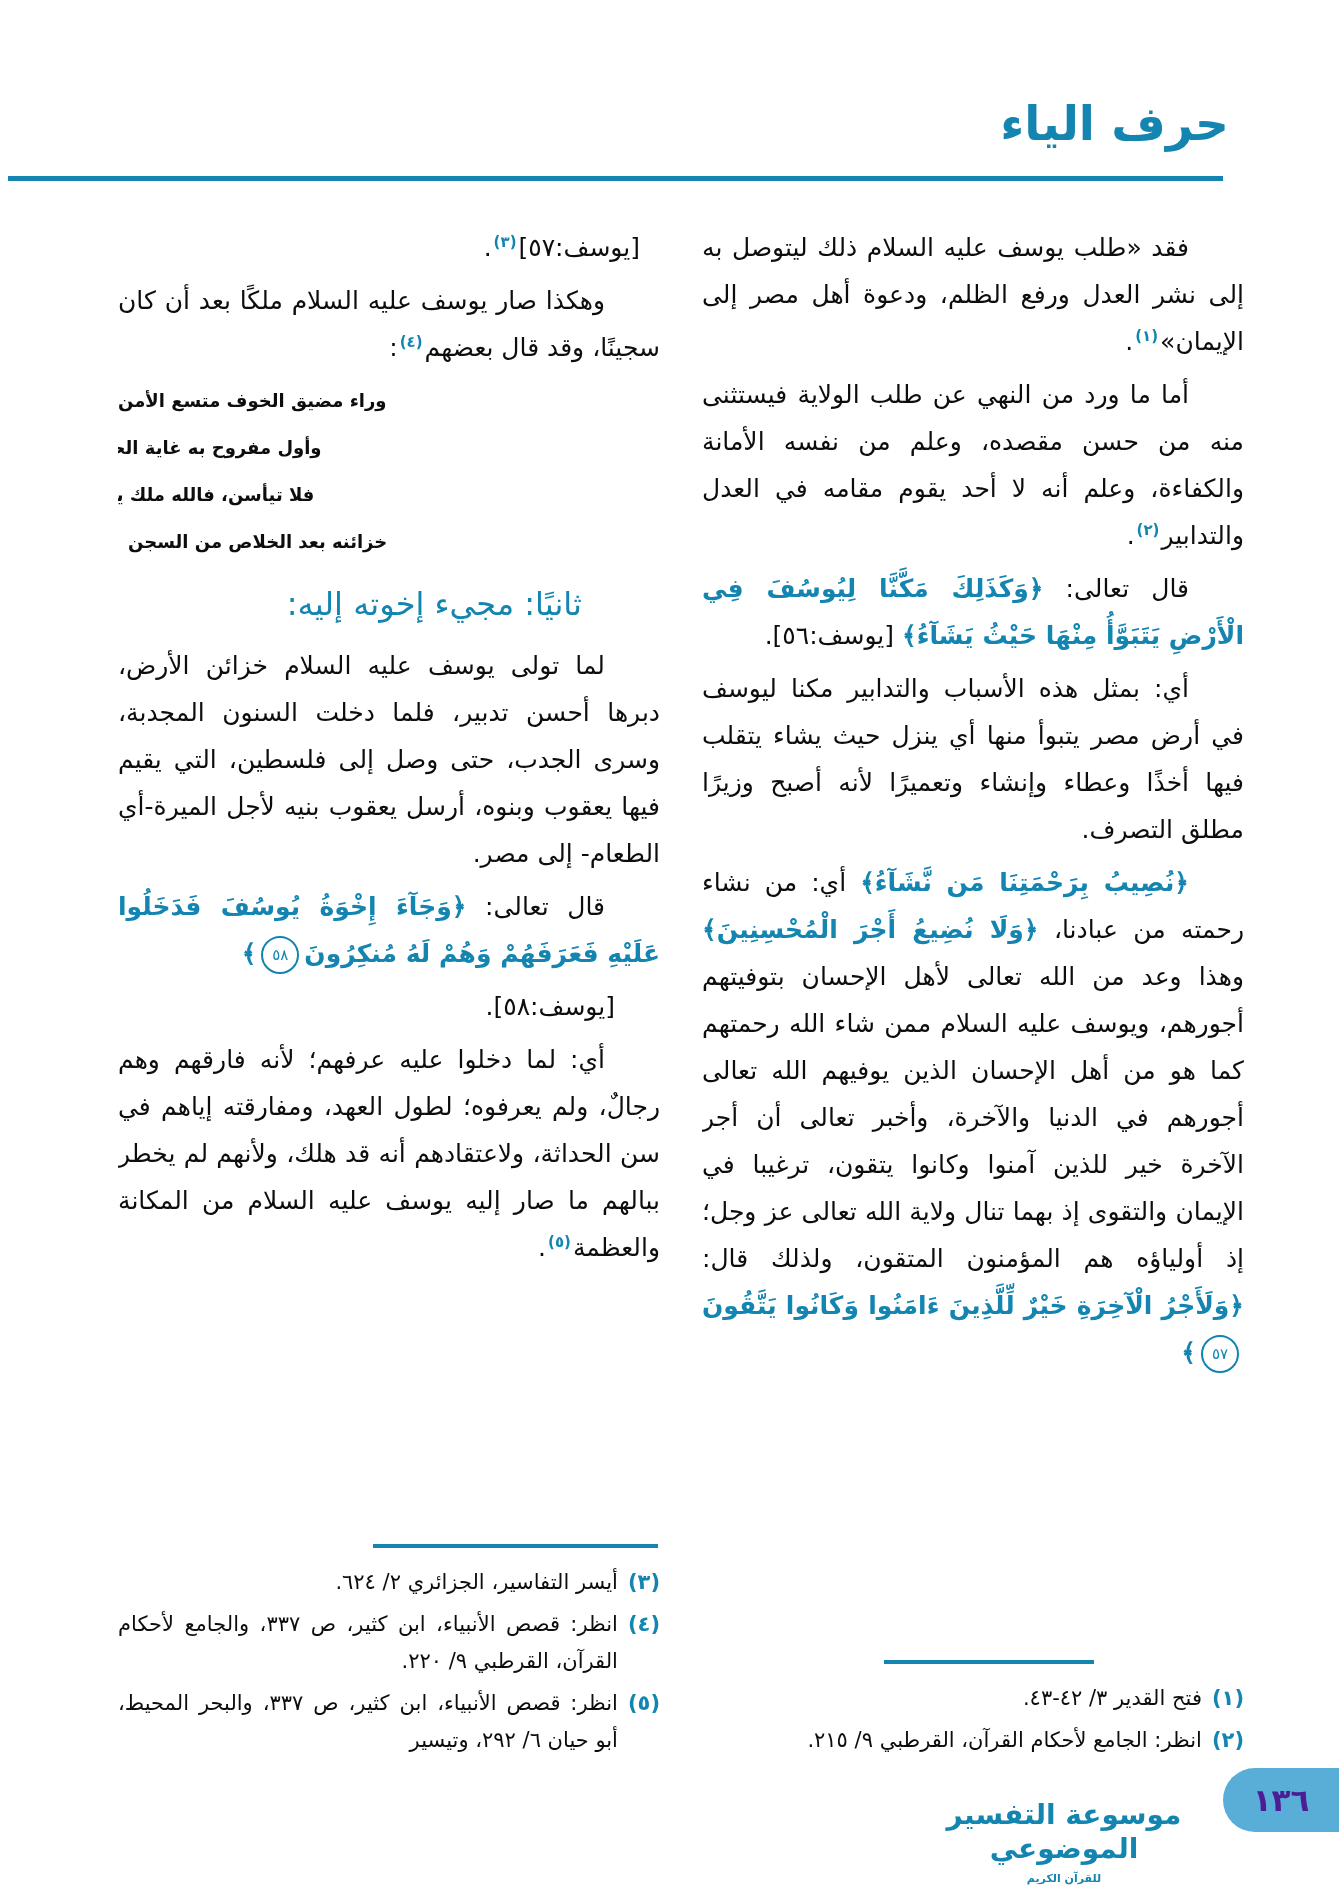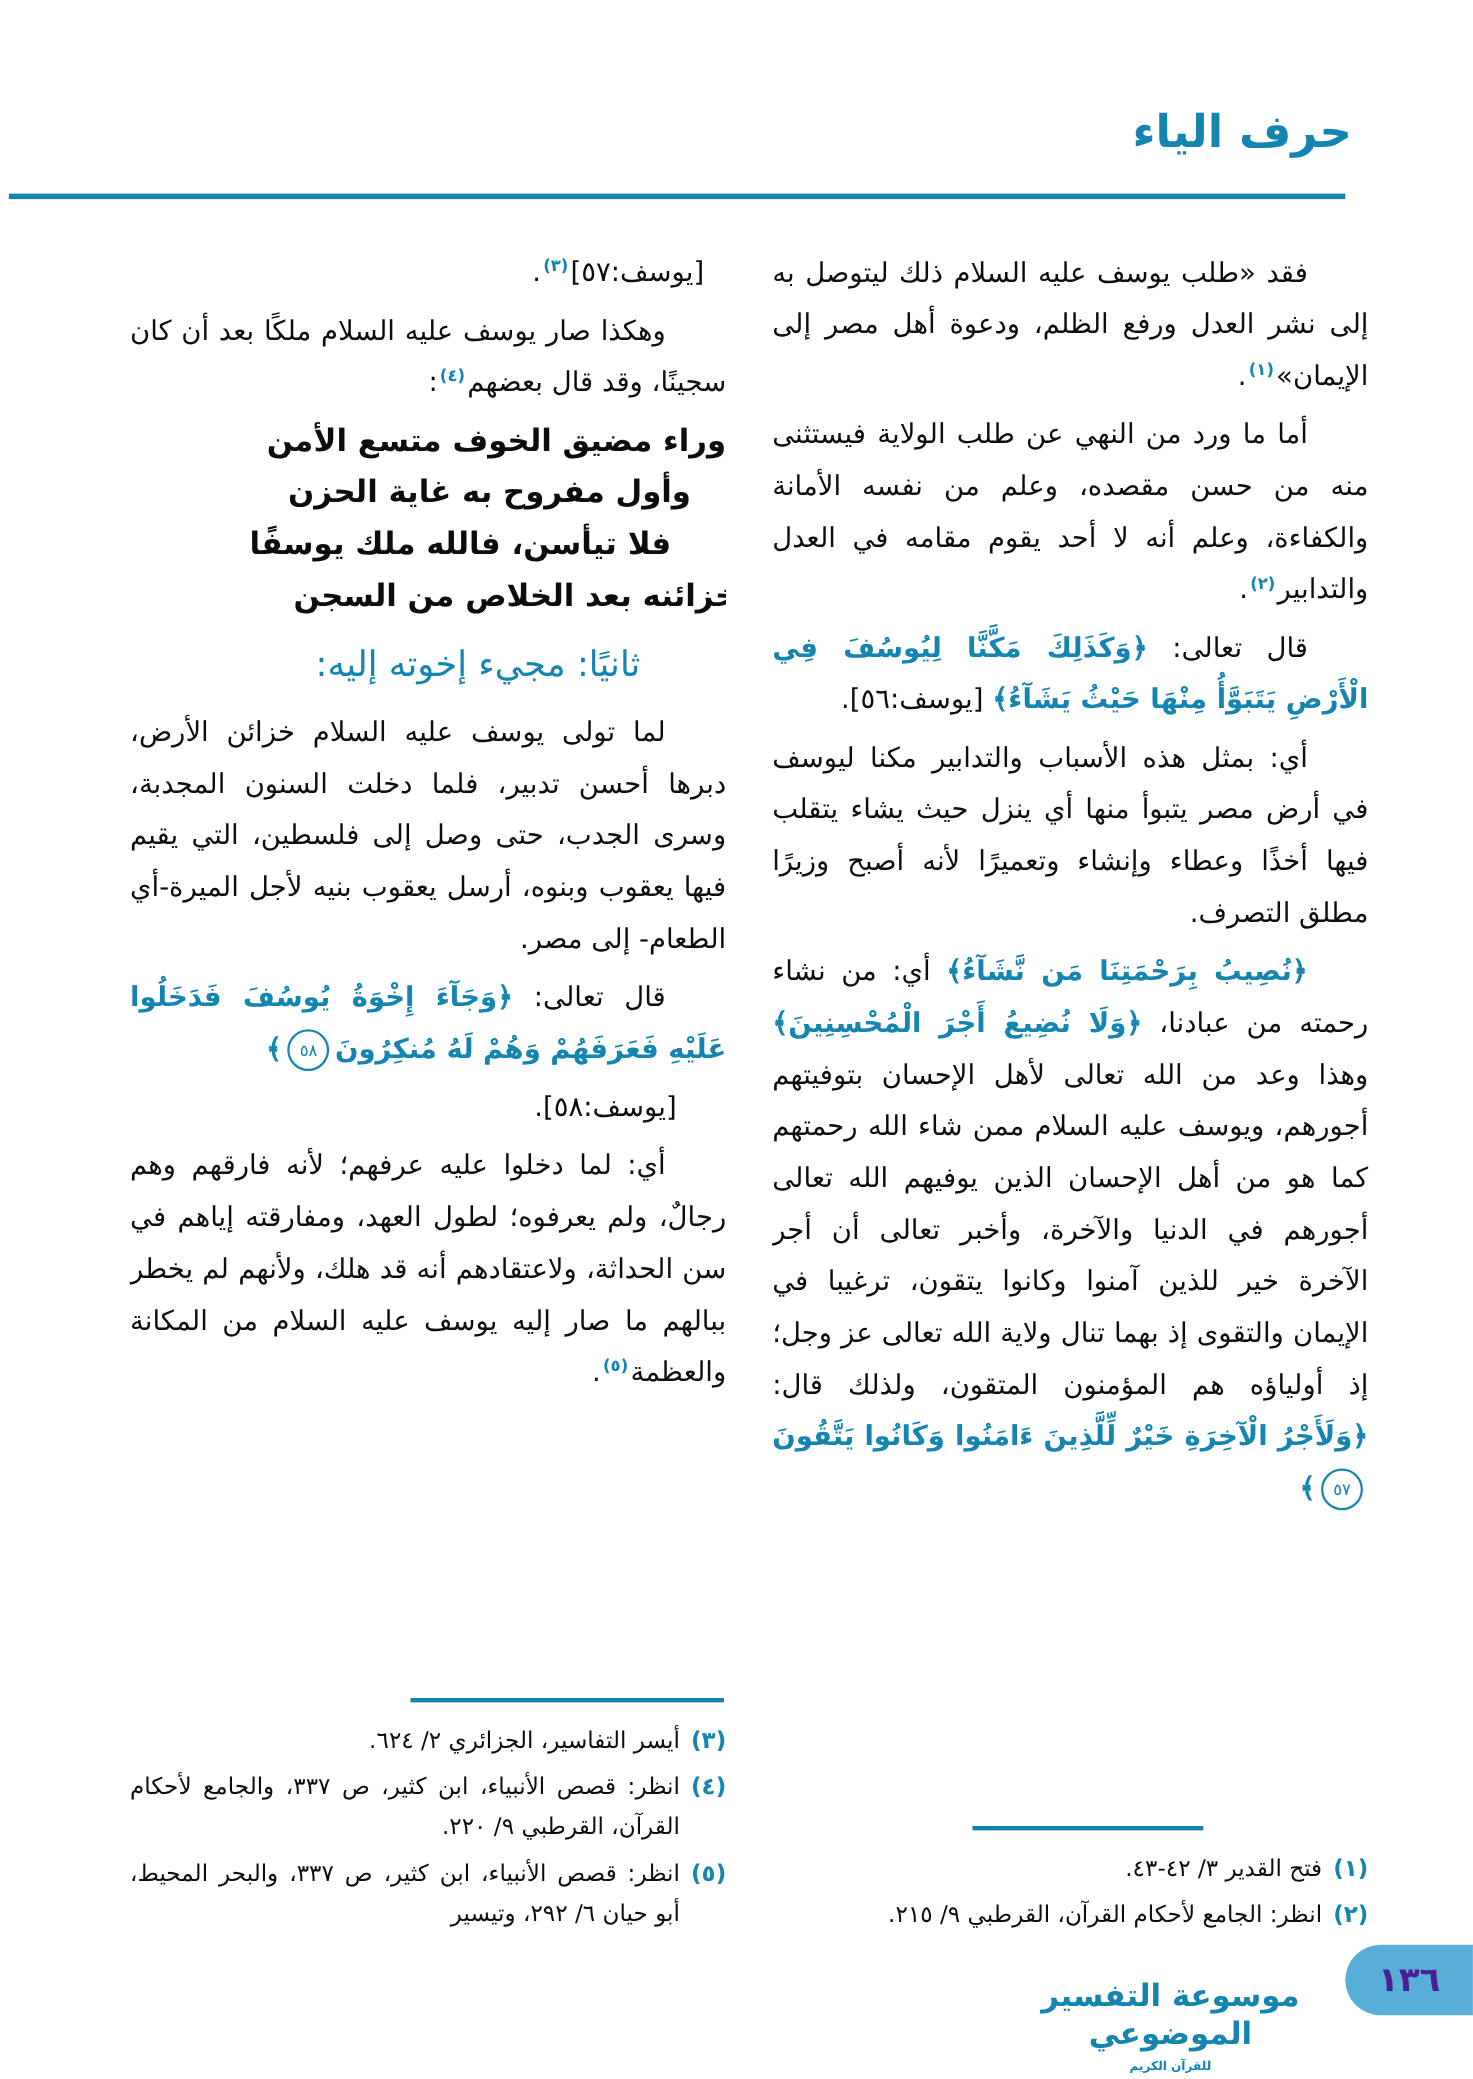--- a/index.html
+++ b/index.html
@@ -9,21 +9,21 @@
   }
   html,body{margin:0;padding:0;background:#ffffff;}
   .page{
     position:relative;width:1339px;height:1890px;margin:0 auto;
     background:#ffffff;overflow:hidden;direction:rtl;
     font-family:"DejaVu Sans",sans-serif;color:var(--ink);
   }
   
   .chapter-title{
     position:absolute;top:96px;right:110px;
-    font-size:41px;font-weight:700;color:var(--accent);
+    font-size:47px;font-weight:700;color:var(--accent);
     letter-spacing:-1px;
   }
   .header-rule{
     position:absolute;top:176px;left:8px;width:1215px;height:5px;
     background:var(--accent);
   }
   
   .content{
     position:absolute;top:224px;right:95px;left:118px;
     display:flex;gap:42px;
@@ -49,21 +49,21 @@
   }
   .ref-line{text-align:right;text-indent:0;}
   .pr20{padding-left:0;padding-right:20px;}
   .pr45{padding-left:0;padding-right:45px;}
   .heading{
     margin:16px 0 14px 0;padding-right:78px;
     color:var(--accent);font-size:32px;font-weight:400;line-height:47px;
     text-align:right;
   }
   .poetry{
-    margin:0;font-size:28px;font-weight:700;line-height:47px;text-align:right;
+    margin:0;font-size:18px;font-weight:700;line-height:47px;text-align:left;
   }
   .poetry-off1{position:relative;right:32px;}
   .poetry-off2{position:relative;right:50px;}
   .poetry-off3{position:relative;left:10px;}
   
   .footnotes{margin-top:auto;padding-top:10px;}
   .fn-rule{height:4px;background:var(--accent);margin-bottom:16px;}
   .fn-rule-right{width:210px;margin-right:150px;}
   .fn-rule-left{width:285px;margin-right:2px;}
   .fn{display:flex;gap:10px;font-size:21px;line-height:37px;margin:0 0 5px 0;}

